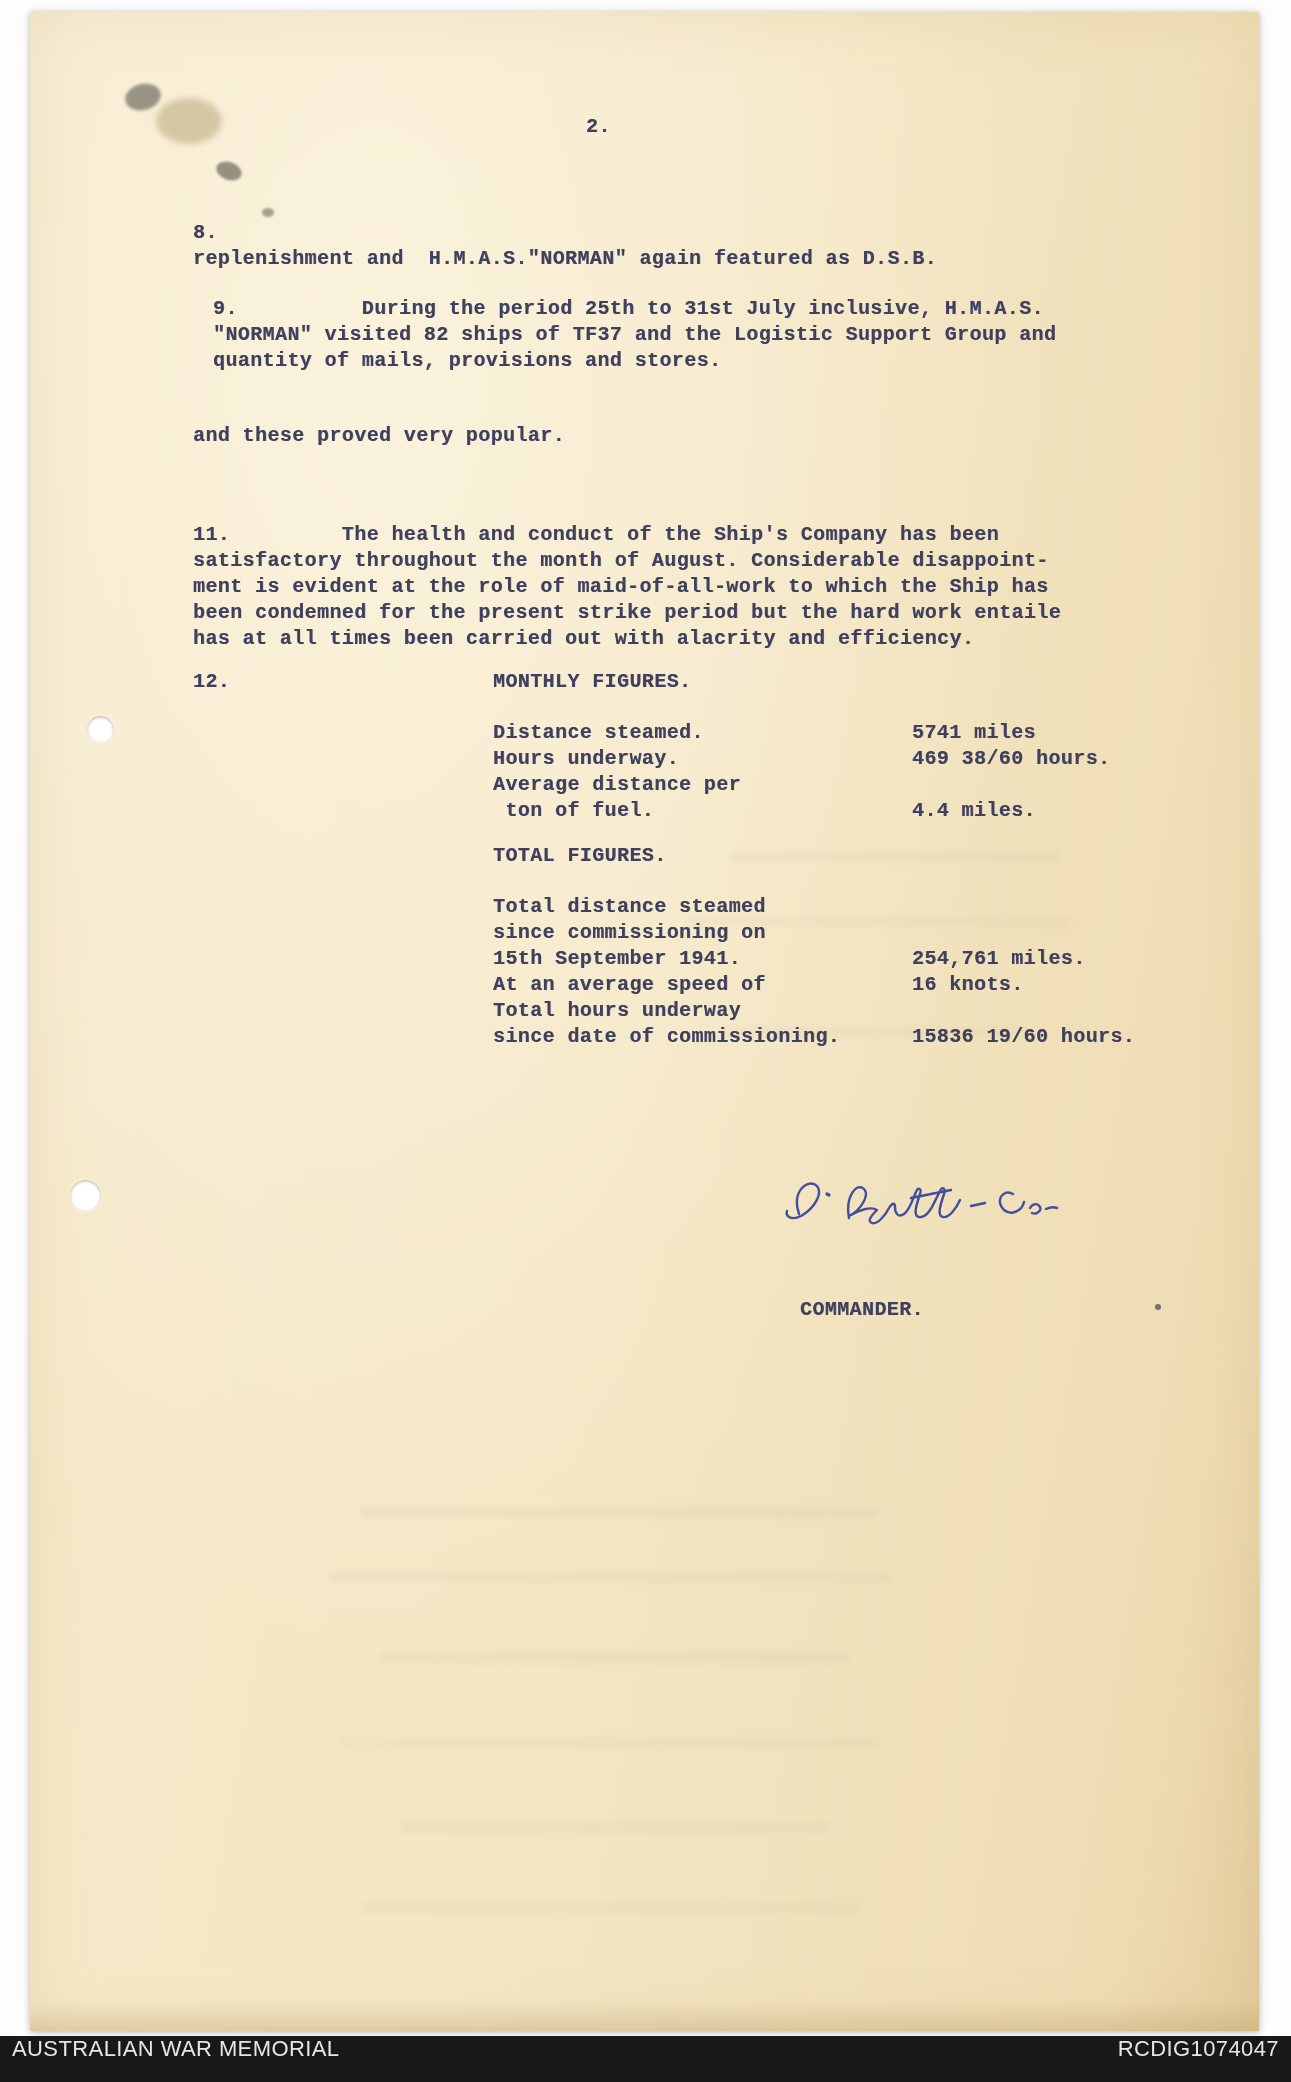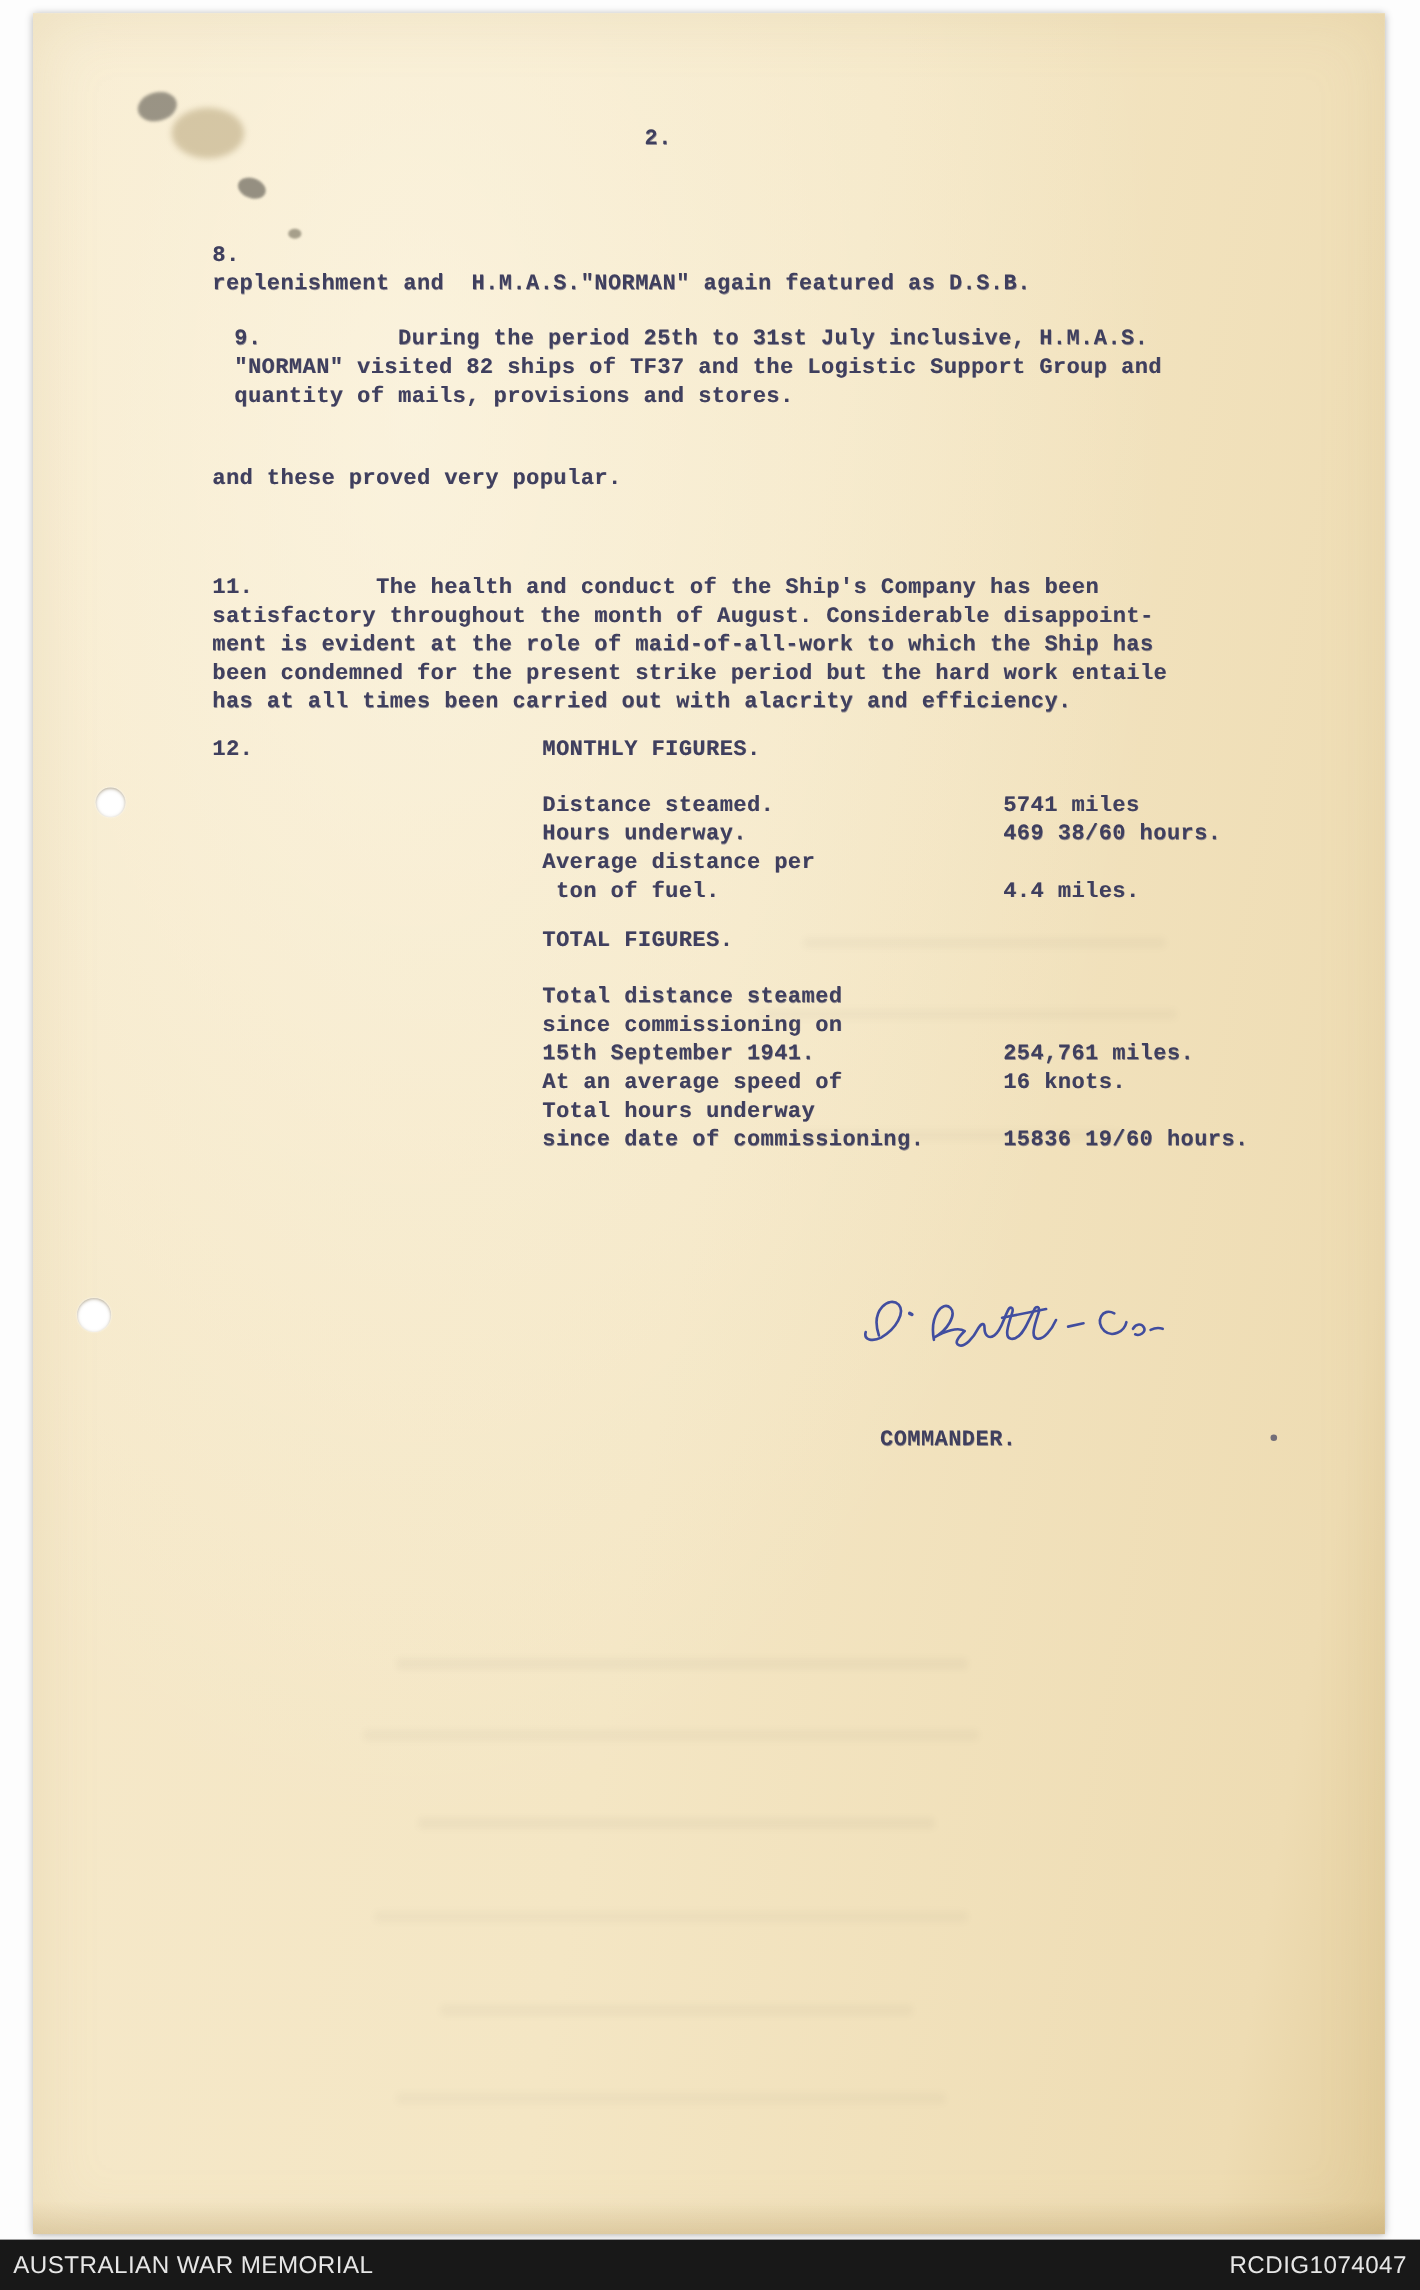--- a/index.html
+++ b/index.html
@@ -55,21 +55,20 @@
   
   .signature { position: absolute; left: 735px; top: 1158px; }
 
   
   .footer-bar {
     position: absolute;
     left: 0; bottom: 0;
     width: 1291px; height: 46px;
     background: #181818;
     display: flex;
-    align-items: center;
     justify-content: space-between;
     padding: 0 12px;
     box-sizing: border-box;
     color: #e6e6e6;
     font-size: 22px;
     letter-spacing: 0.4px;
   }
 </style>
 </head>
 <body>

